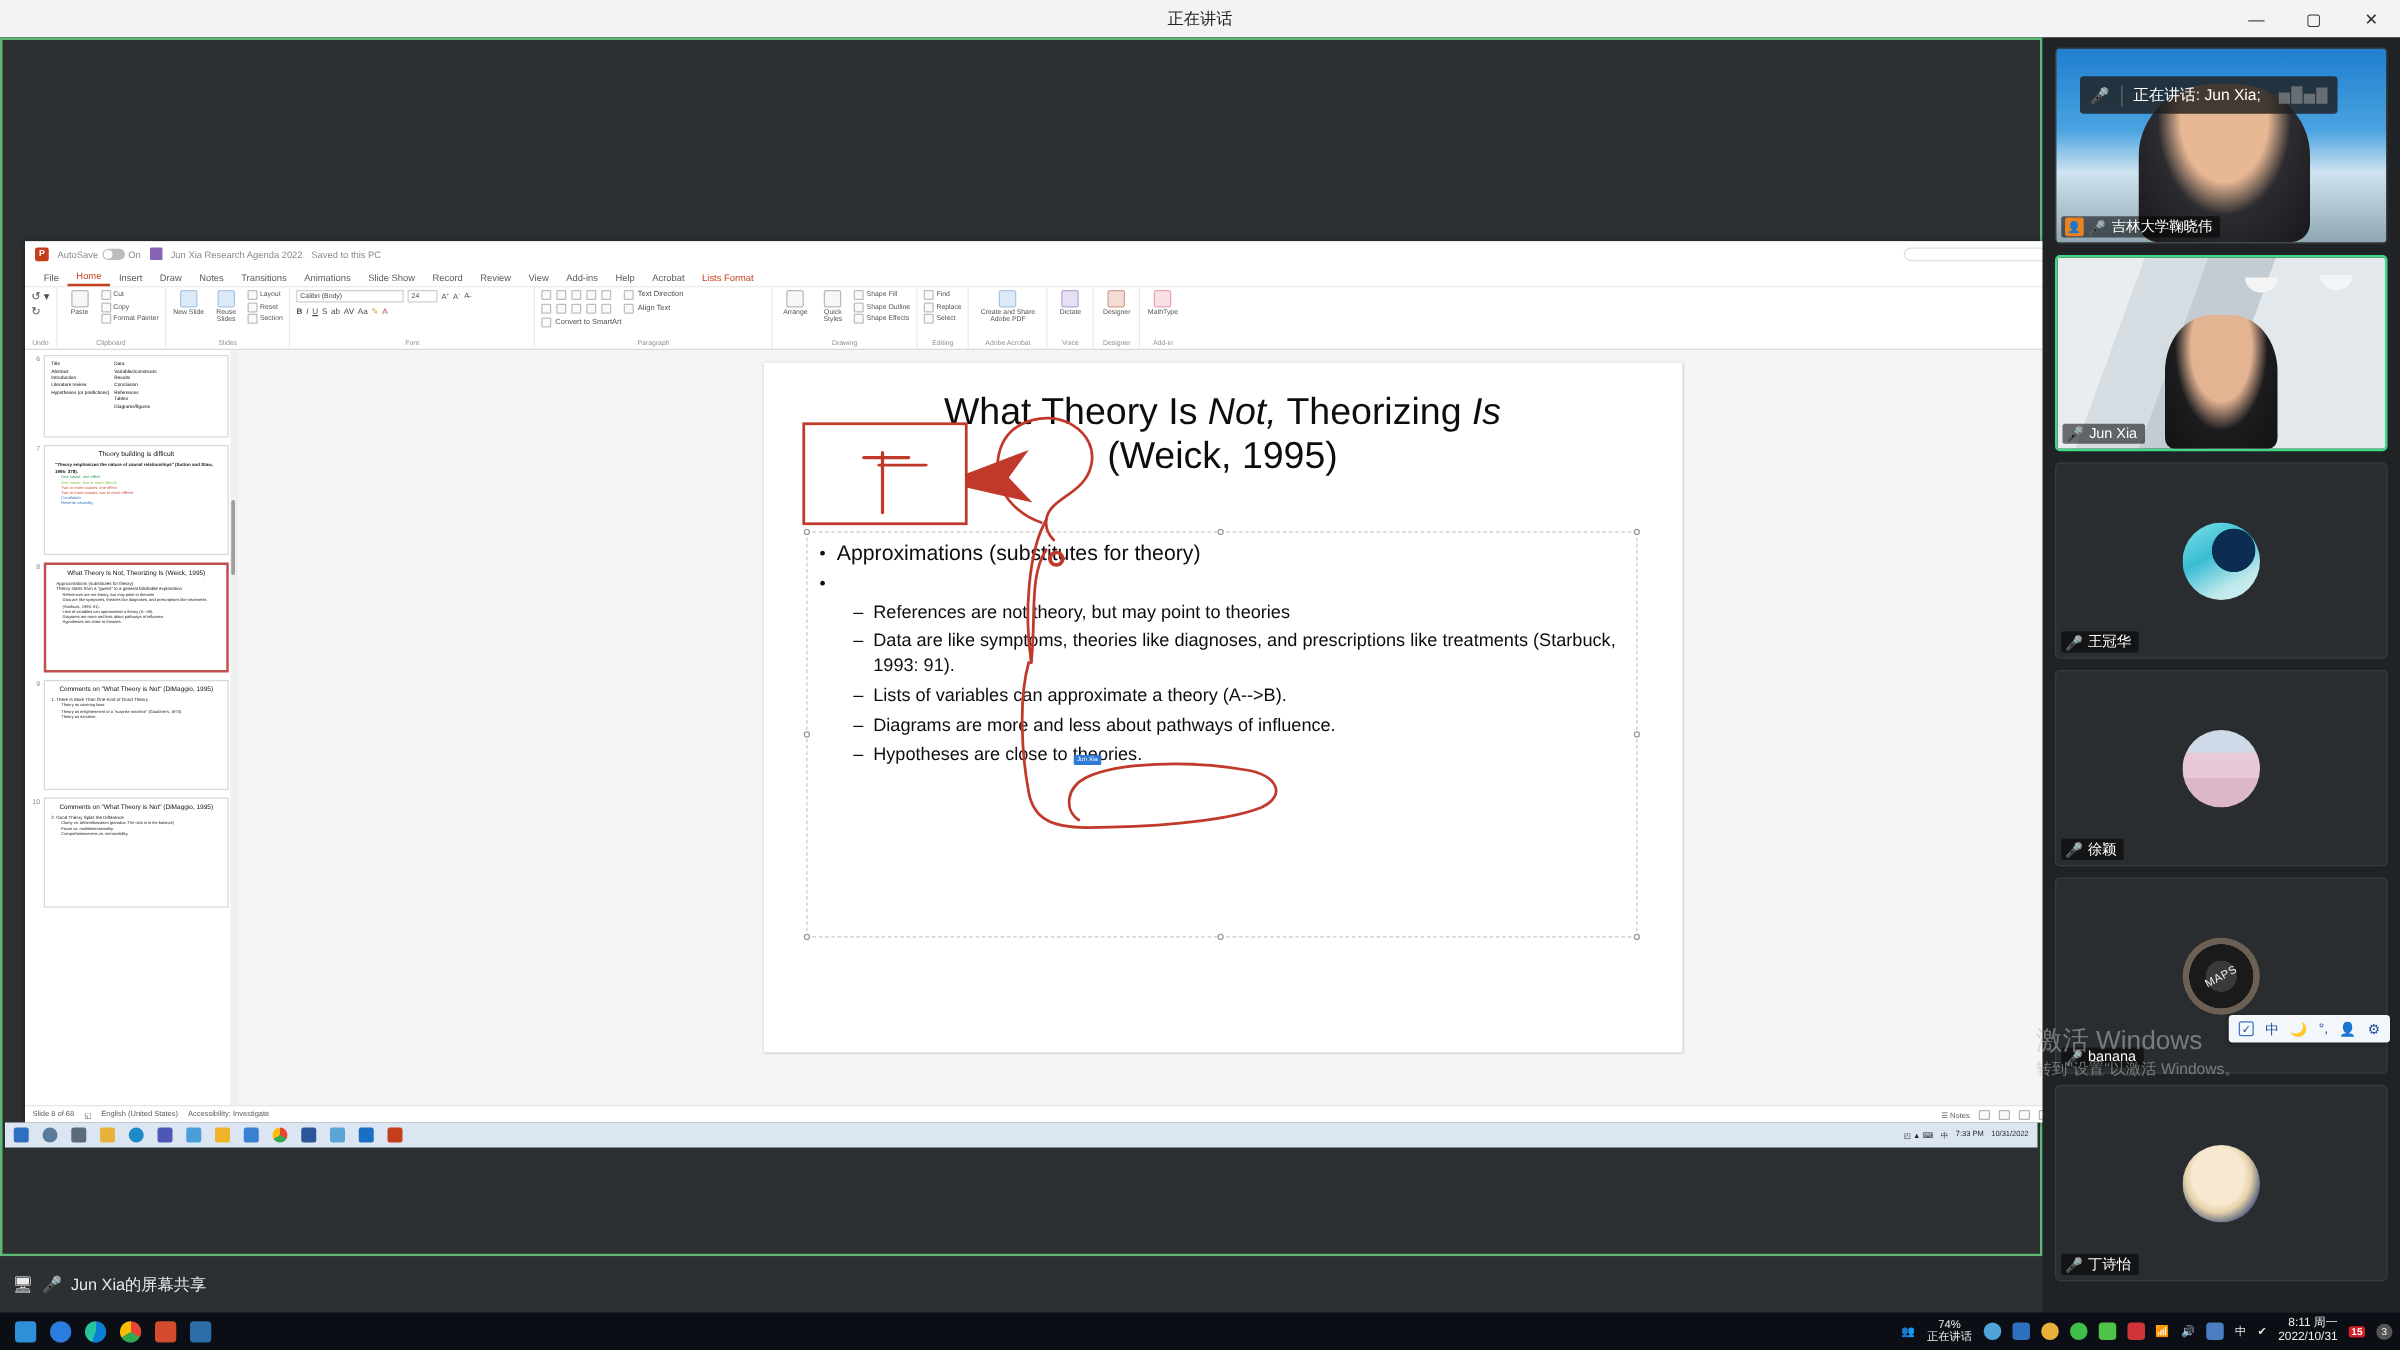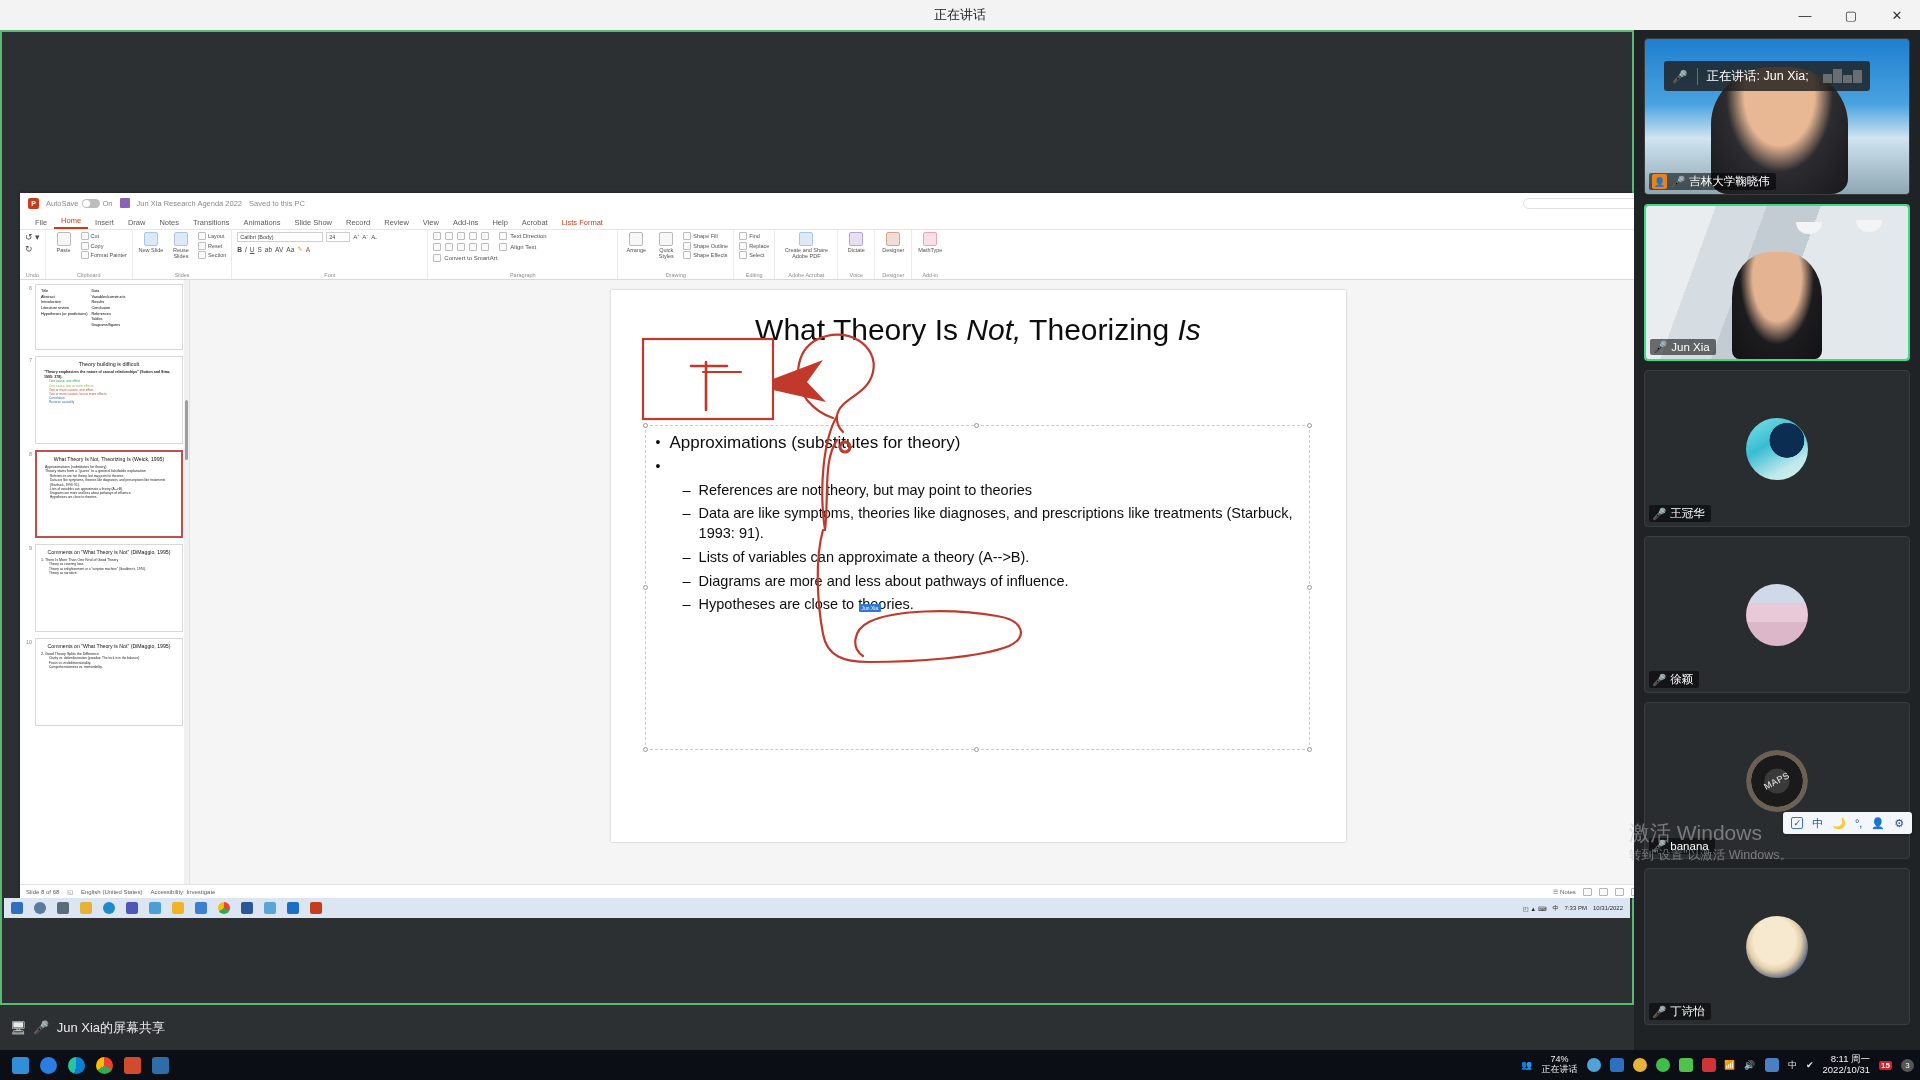--- a/index.html
+++ b/index.html
@@ -613,20 +613,21 @@
 
         <div class="th-scroll">
             <i></i>
           </div>
       </div>
 
       <div id="canvaswrap">
         <div id="slide">
           <div class="s-title">
             <span>What Theory Is </span><i>Not,</i><span> Theorizing </span><i>Is</i>
+            <div>(Weick, 1995)</div>
           </div>
 
           <div class="body-box">
             <div class="handle" style="left:-3px;top:-3px"></div>
             <div class="handle" style="left:calc(50% - 3px);top:-3px"></div>
             <div class="handle" style="right:-3px;top:-3px"></div>
             <div class="handle" style="left:-3px;top:calc(50% - 3px)"></div>
             <div class="handle" style="right:-3px;top:calc(50% - 3px)"></div>
             <div class="handle" style="left:-3px;bottom:-3px"></div>
             <div class="handle" style="left:calc(50% - 3px);bottom:-3px"></div>

